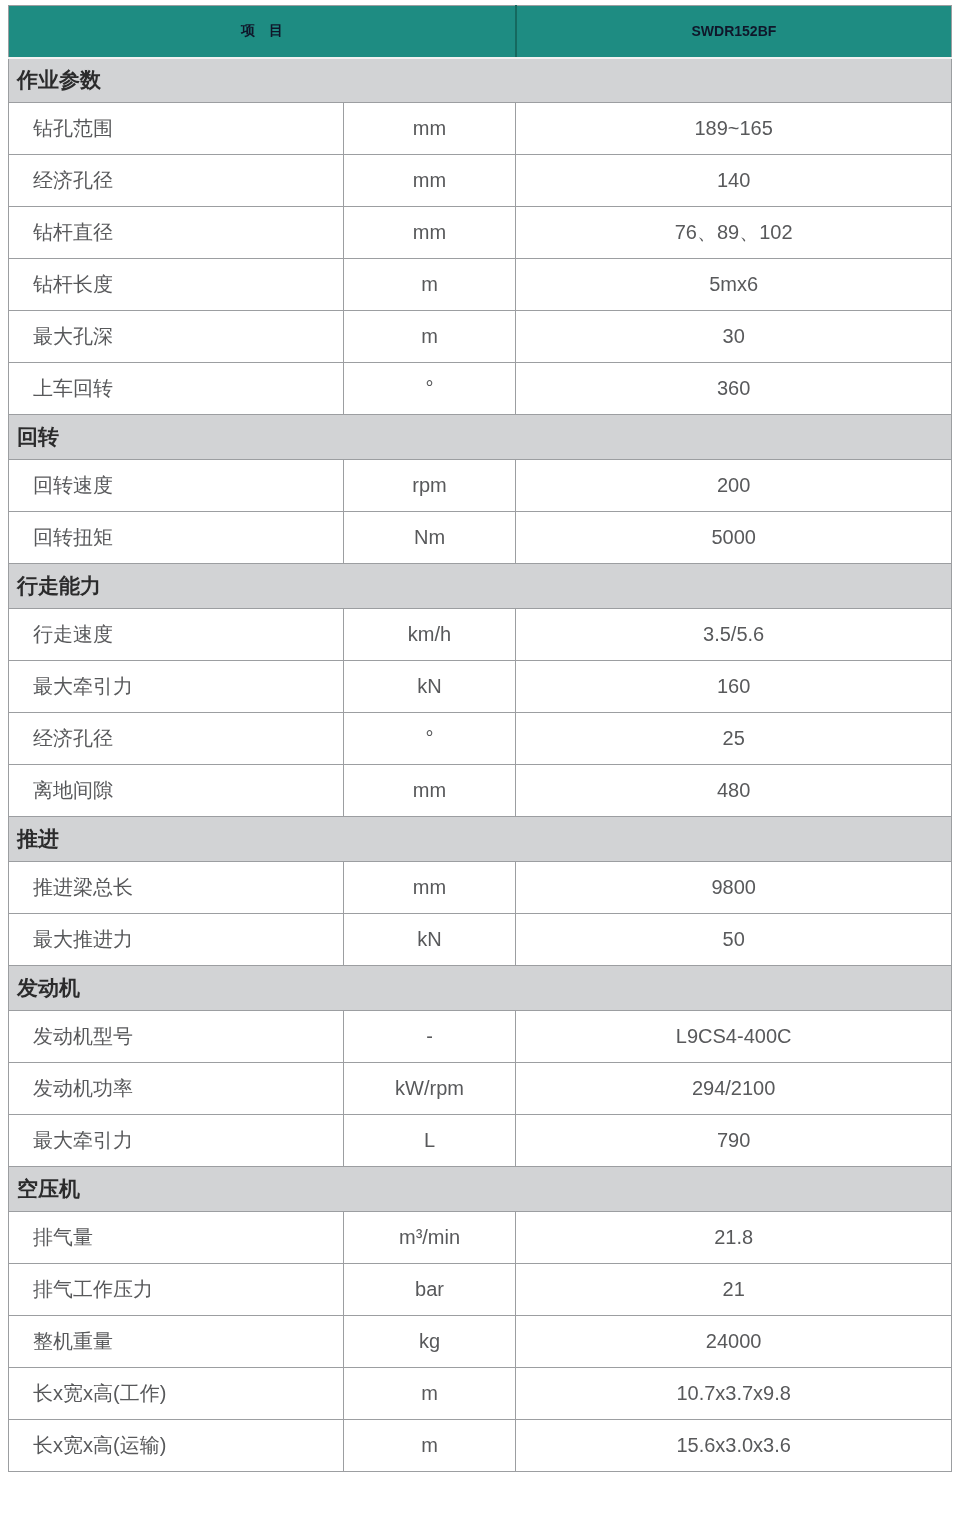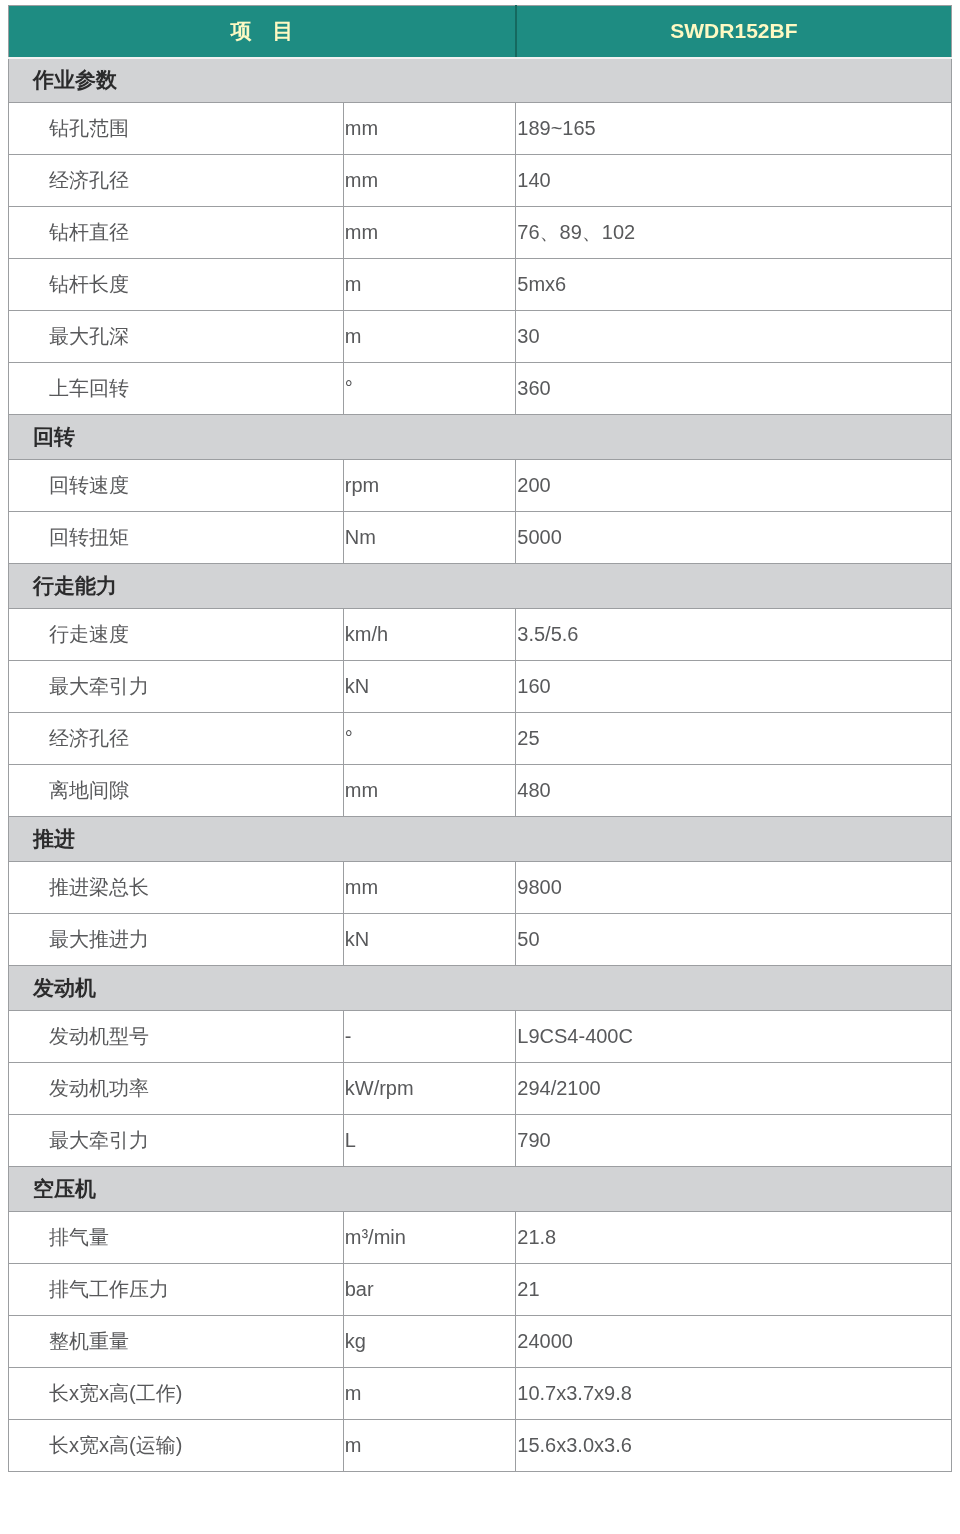--- a/index.html
+++ b/index.html
@@ -29,58 +29,59 @@
     border-collapse: collapse;
     table-layout: fixed;
   }
   
   col.c-name  { width: 35.5%; }
   col.c-unit  { width: 18.3%; }
   col.c-value { width: 46.2%; }
 
   thead th {
     background: var(--accent);
-    color: #fef9c3;
-    font-size: 21px;
+    color: #0f172a;
+    font-size: 14px;
     font-weight: bold;
     height: 52px;
     text-align: center;
     vertical-align: middle;
     border: 1px solid var(--border);
     border-bottom: 2px solid #f2f2f2;
   }
   thead th.header-item {
     border-right: 2px solid var(--accent-dark);
   }
 
   tr.section-row td {
     background: var(--section-bg);
     color: var(--text-section);
     font-size: 21px;
     font-weight: bold;
     height: 45px;
     text-align: left;
-    padding-left: 24px;
+    padding-left: 8px;
     vertical-align: middle;
     border: 1px solid var(--border);
   }
 
   tr.data-row td {
     background: #ffffff;
     color: var(--text-body);
     font-size: 20px;
     height: 52px;
     vertical-align: middle;
     border: 1px solid var(--border);
   }
   td.cell-name {
     text-align: left;
-    padding-left: 40px;
+    padding-left: 24px;
   }
   td.cell-unit, td.cell-value {
+    text-align: center;
   }
 </style>
 </head>
 <body>
 
 <div class="page">
   <table class="spec">
     <colgroup>
       <col class="c-name">
       <col class="c-unit">

